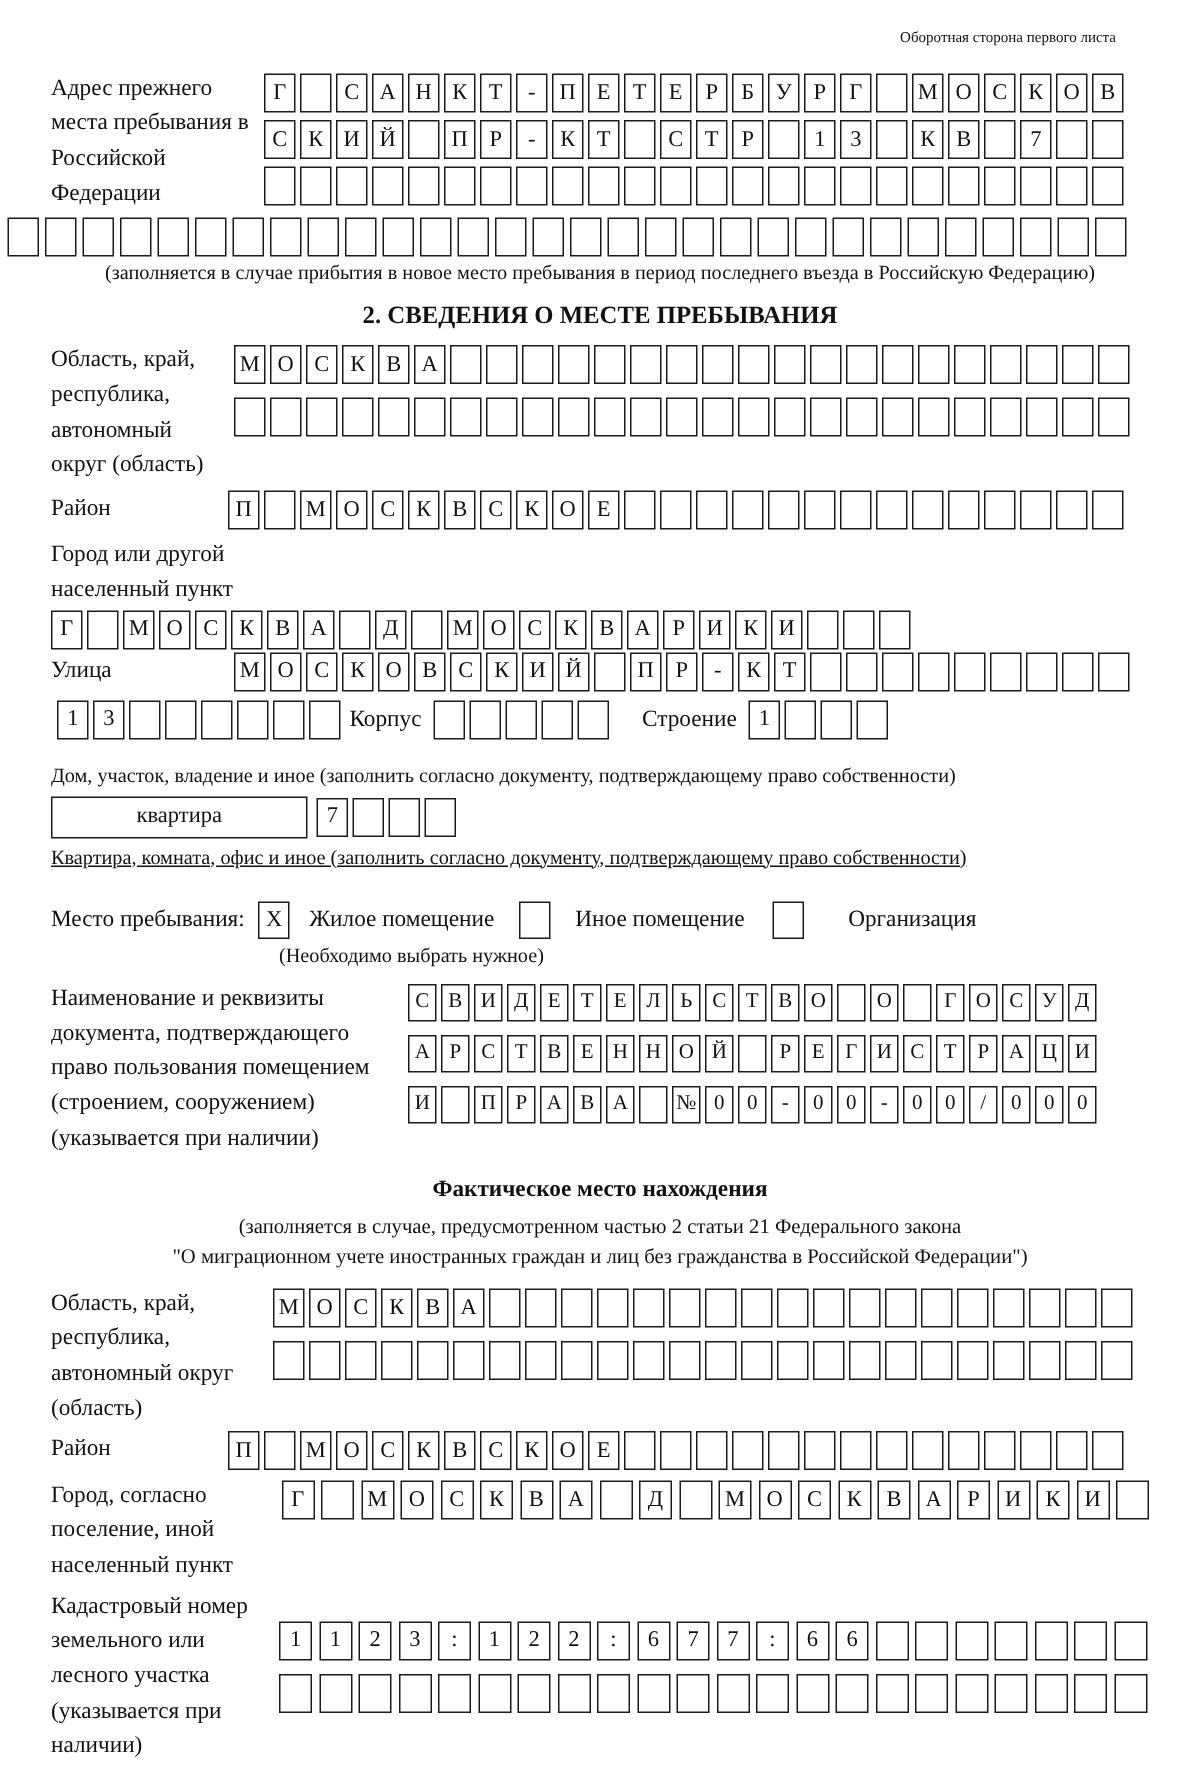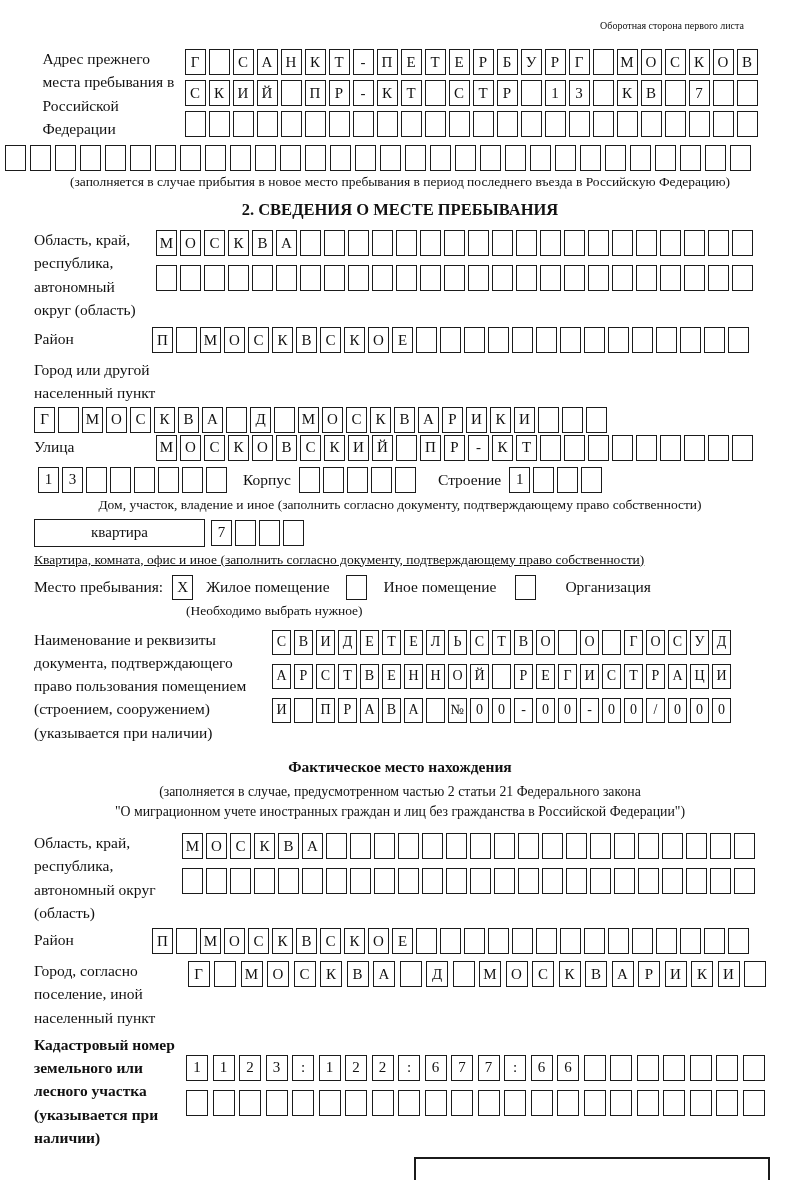--- a/index.html
+++ b/index.html
@@ -35,21 +35,21 @@
   .stamp-wrap{margin-left:361px;margin-top:8px;width:394px;}
   .stamp-box{box-sizing:border-box;border:2px solid #1b1b1b;width:356px;height:176px;margin-left:19px;background:#fff;}
 </style>
 </head>
 <body>
 
 <div class="page">
 
   <div class="hdr-note">Оборотная сторона первого листа</div>
 
-  <div class="frow" style="margin-top:16px;justify-content:center;">
+  <div class="frow" style="margin-top:16px;">
     <div class="flabel" style="width:142px;">Адрес прежнего места пребывания в Российской Федерации</div>
     <div class="cellrows" style="margin-top:2px;">
       <div class="cells">
           <span class="cell">Г</span>
           <span class="cell"></span>
           <span class="cell">С</span>
           <span class="cell">А</span>
           <span class="cell">Н</span>
           <span class="cell">К</span>
           <span class="cell">Т</span>
@@ -317,50 +317,50 @@
     <div class="cells" style="margin-left:4px;">
         <span class="cell">1</span>
         <span class="cell">3</span>
         <span class="cell"></span>
         <span class="cell"></span>
         <span class="cell"></span>
         <span class="cell"></span>
         <span class="cell"></span>
         <span class="cell"></span>
       </div>
-    <div class="flabel" style="margin-left:16px;">Корпус</div>
+    <div class="flabel" style="margin-left:6px;">Корпус</div>
     <div class="cells">
         <span class="cell"></span>
         <span class="cell"></span>
         <span class="cell"></span>
         <span class="cell"></span>
         <span class="cell"></span>
       </div>
     <div class="flabel" style="margin-left:22px;">Строение</div>
     <div class="cells">
         <span class="cell">1</span>
         <span class="cell"></span>
         <span class="cell"></span>
         <span class="cell"></span>
       </div>
   </div>
-  <div class="caption" style="text-align:center;margin-top:4px;">Дом, участок, владение и иное (заполнить согласно документу, подтверждающему право собственности)</div>
+  <div class="caption" style="text-align:left;margin-top:16px;">Дом, участок, владение и иное (заполнить согласно документу, подтверждающему право собственности)</div>
 
   <div style="display:flex;align-items:center;margin-top:6px;">
     <div class="bigbox" style="width:171px;">квартира</div>
     <div class="cells" style="margin-left:6px;">
         <span class="cell">7</span>
         <span class="cell"></span>
         <span class="cell"></span>
         <span class="cell"></span>
       </div>
   </div>
   <div class="caption" style="text-align:left;margin-top:5px;text-decoration:underline;">Квартира, комната, офис и иное (заполнить согласно документу, подтверждающему право собственности)</div>
 
-  <div style="display:flex;align-items:center;margin-top:7px;font-size:15.5px;">
+  <div style="display:flex;align-items:center;margin-top:21px;font-size:15.5px;">
     <span>Место пребывания:</span>
     <span class="chk" style="margin-left:9px;">X</span>
     <span style="margin-left:13px;">Жилое помещение</span>
     <span class="chk" style="margin-left:16px;"></span>
     <span style="margin-left:17px;">Иное помещение</span>
     <span class="chk" style="margin-left:19px;"></span>
     <span style="margin-left:29px;">Организация</span>
   </div>
   <div class="caption" style="text-align:left;margin-left:152px;margin-top:3px;">(Необходимо выбрать нужное)</div>
 
@@ -554,21 +554,21 @@
         <span class="cell">А</span>
         <span class="cell">Р</span>
         <span class="cell">И</span>
         <span class="cell">К</span>
         <span class="cell">И</span>
         <span class="cell"></span>
       </div>
   </div>
 
   <div class="frow" style="margin-top:4px;">
-    <div class="flabel" style="width:152px;font-weight:bold;">Кадастровый номер земельного или лесного участка (указывается при наличии)</div>
+    <div class="flabel" style="width:152px;">Кадастровый номер земельного или лесного участка (указывается при наличии)</div>
     <div class="cellrows wide" style="margin-top:22px;">
       <div class="cells lg">
           <span class="cell">1</span>
           <span class="cell">1</span>
           <span class="cell">2</span>
           <span class="cell">3</span>
           <span class="cell">:</span>
           <span class="cell">1</span>
           <span class="cell">2</span>
           <span class="cell">2</span>

